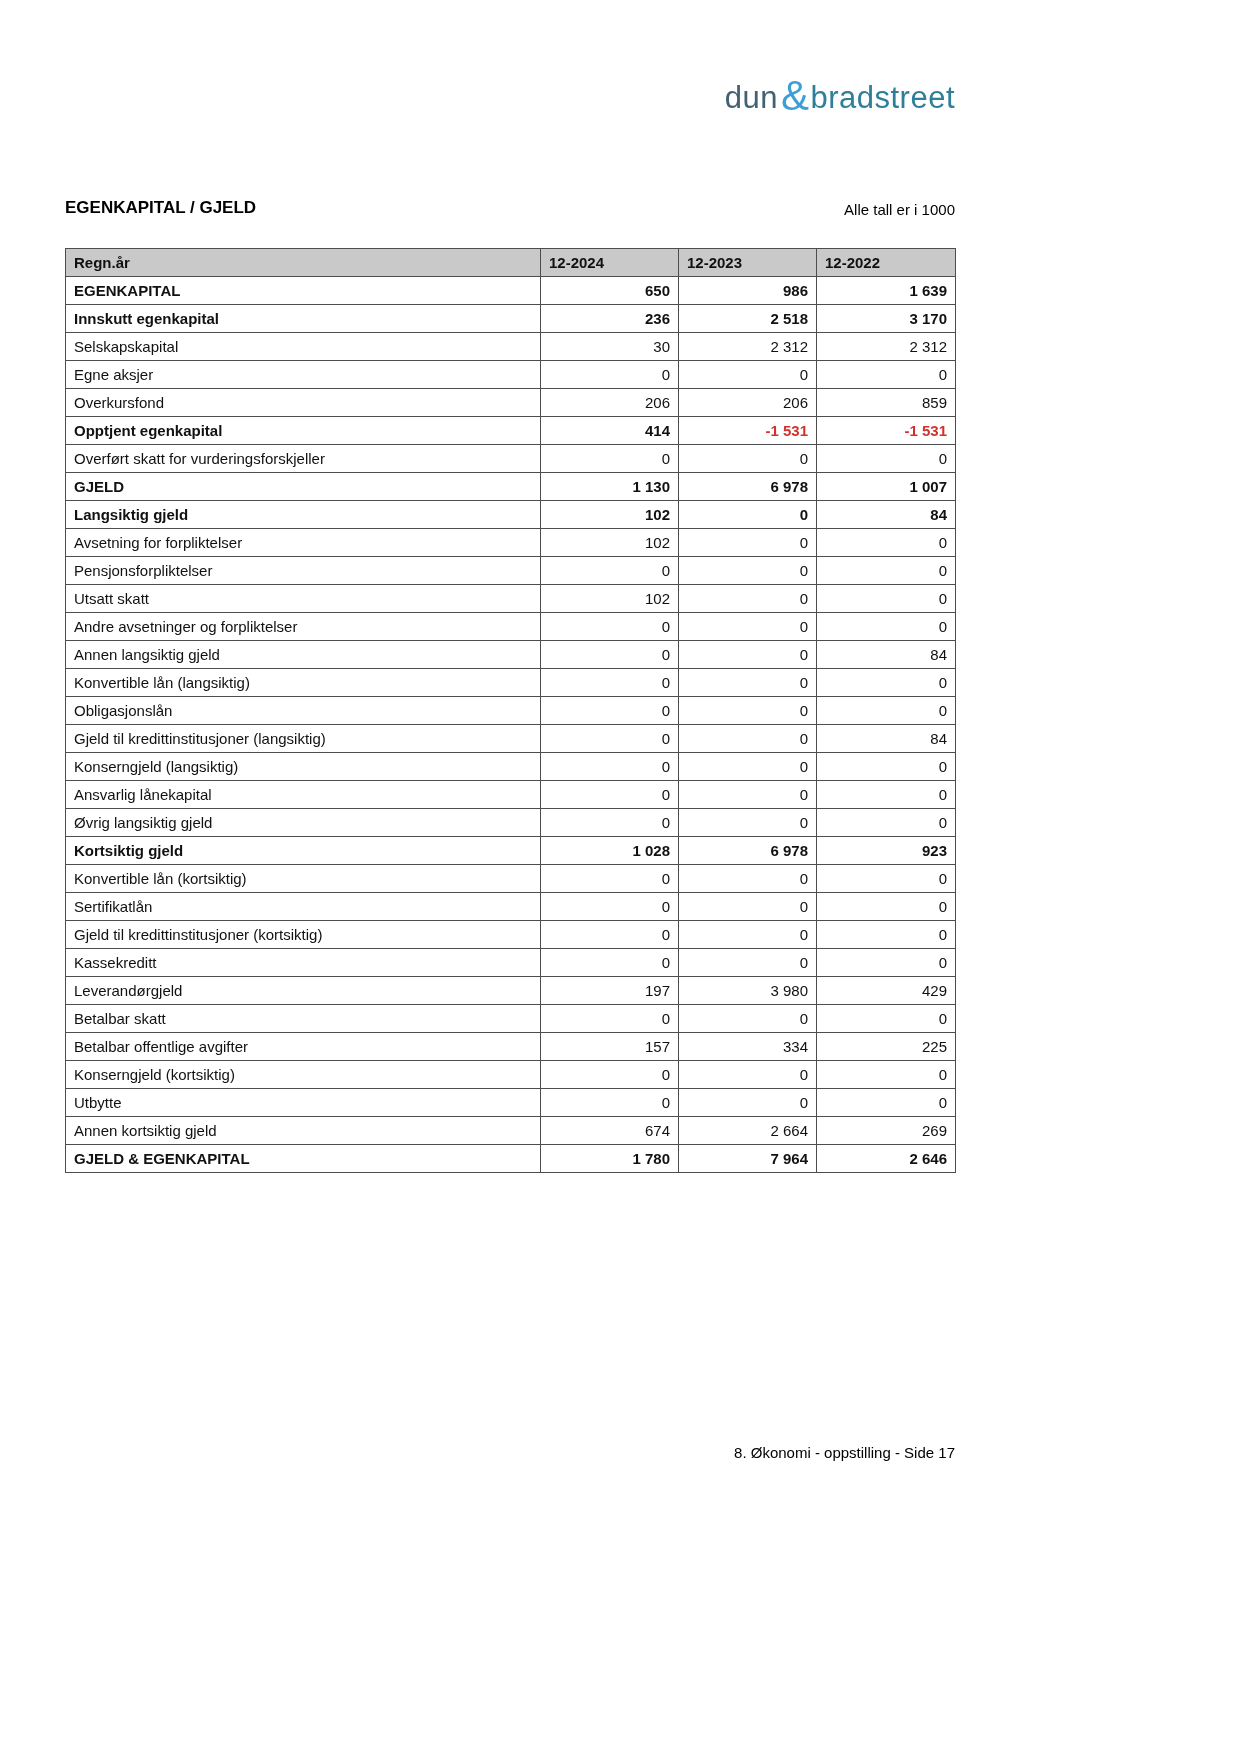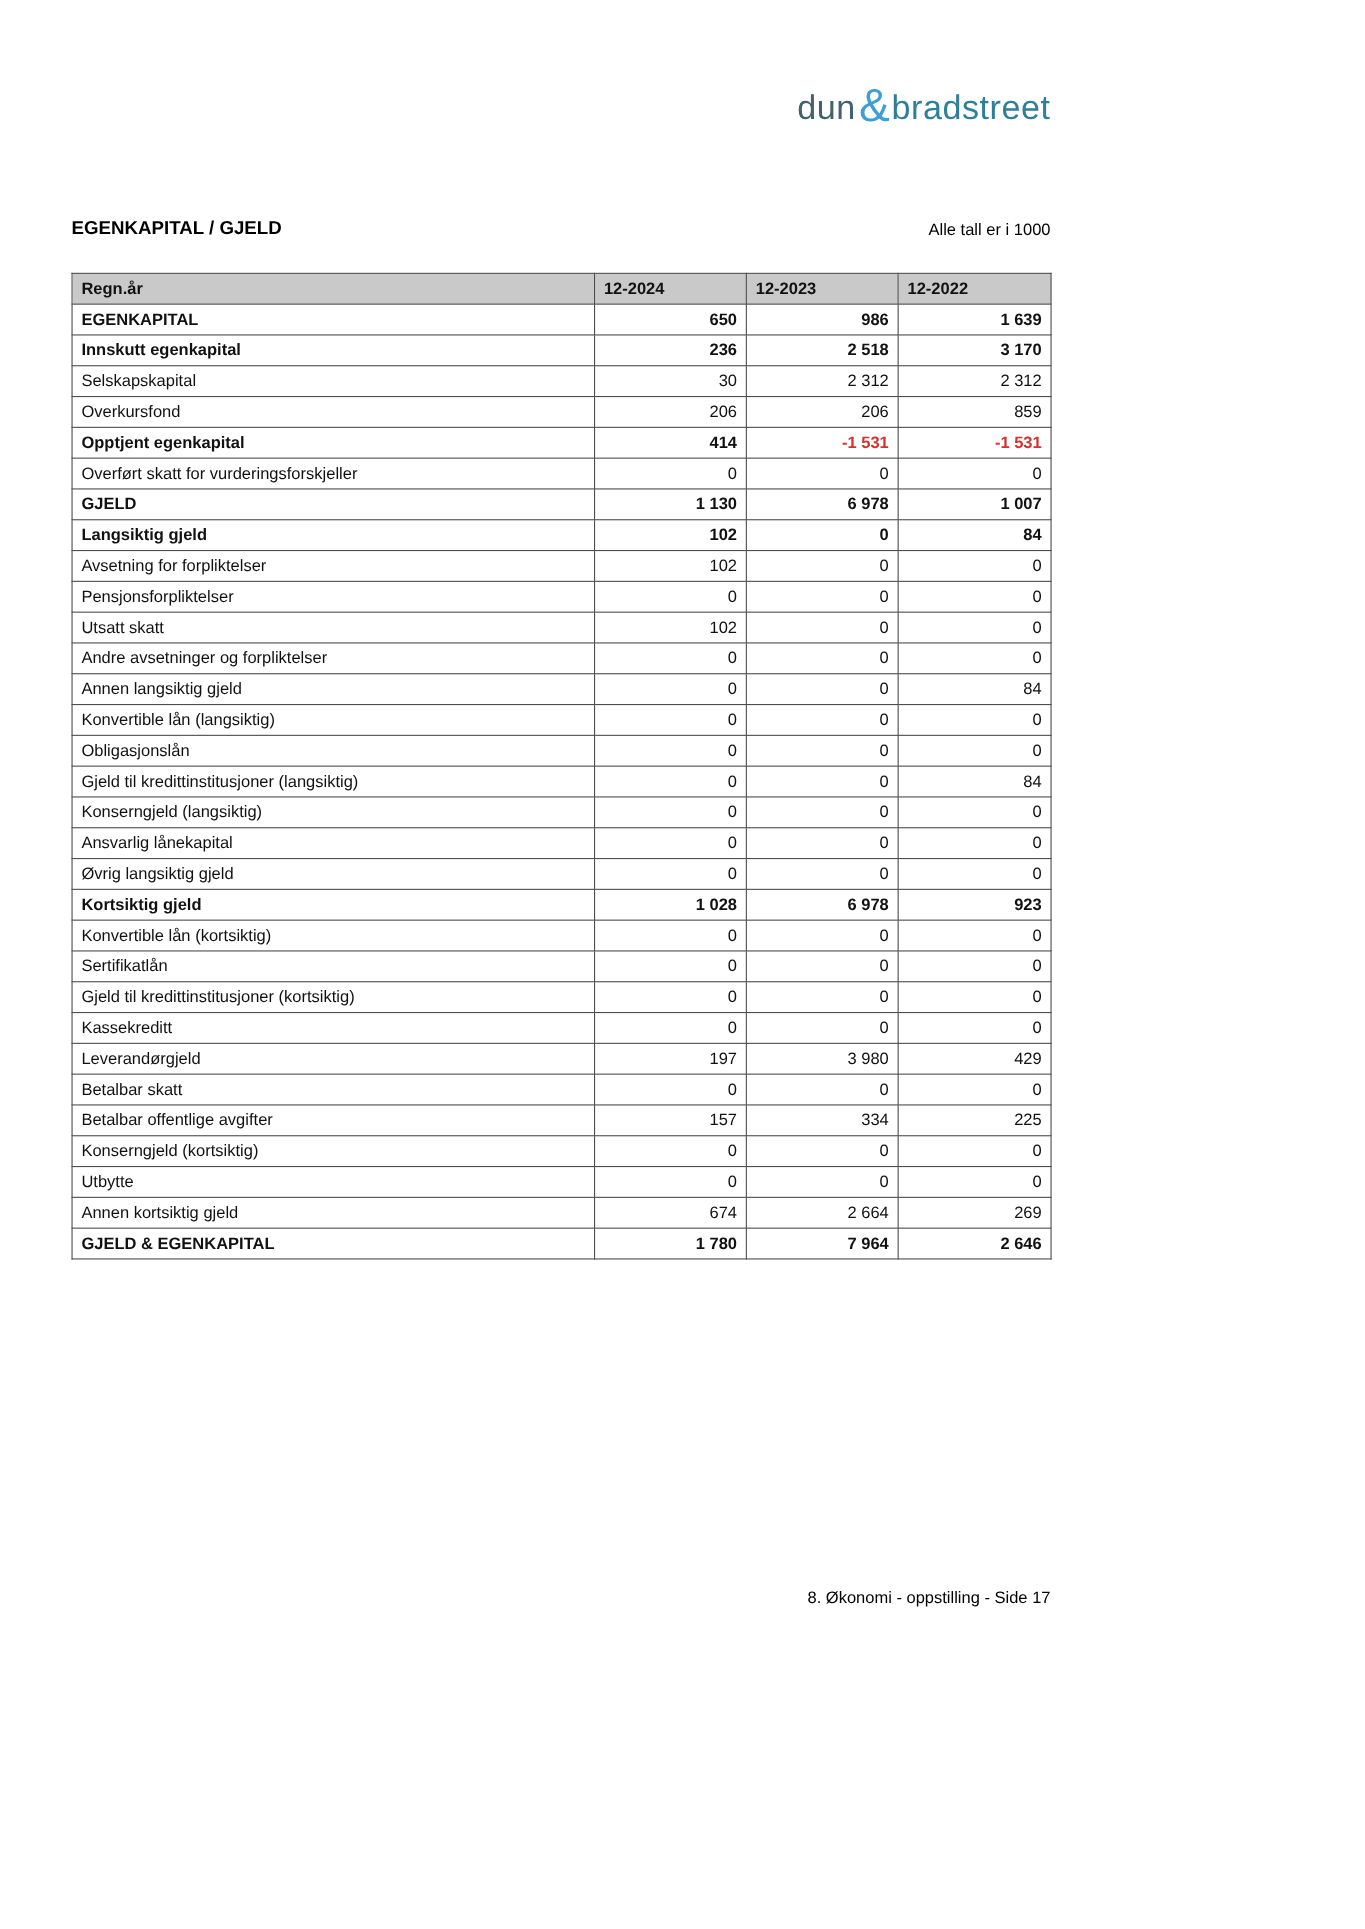--- a/index.html
+++ b/index.html
@@ -144,20 +144,26 @@
           <td class="num">2 518</td>
           <td class="num">3 170</td>
         </tr>
         <tr>
           <td class="label">Selskapskapital</td>
           <td class="num">30</td>
           <td class="num">2 312</td>
           <td class="num">2 312</td>
         </tr>
         <tr>
+          <td class="label">Egne aksjer</td>
+          <td class="num">0</td>
+          <td class="num">0</td>
+          <td class="num">0</td>
+        </tr>
+        <tr>
           <td class="label">Overkursfond</td>
           <td class="num">206</td>
           <td class="num">206</td>
           <td class="num">859</td>
         </tr>
         <tr class="bold">
           <td class="label">Opptjent egenkapital</td>
           <td class="num">414</td>
           <td class="num neg">-1 531</td>
           <td class="num neg">-1 531</td>

